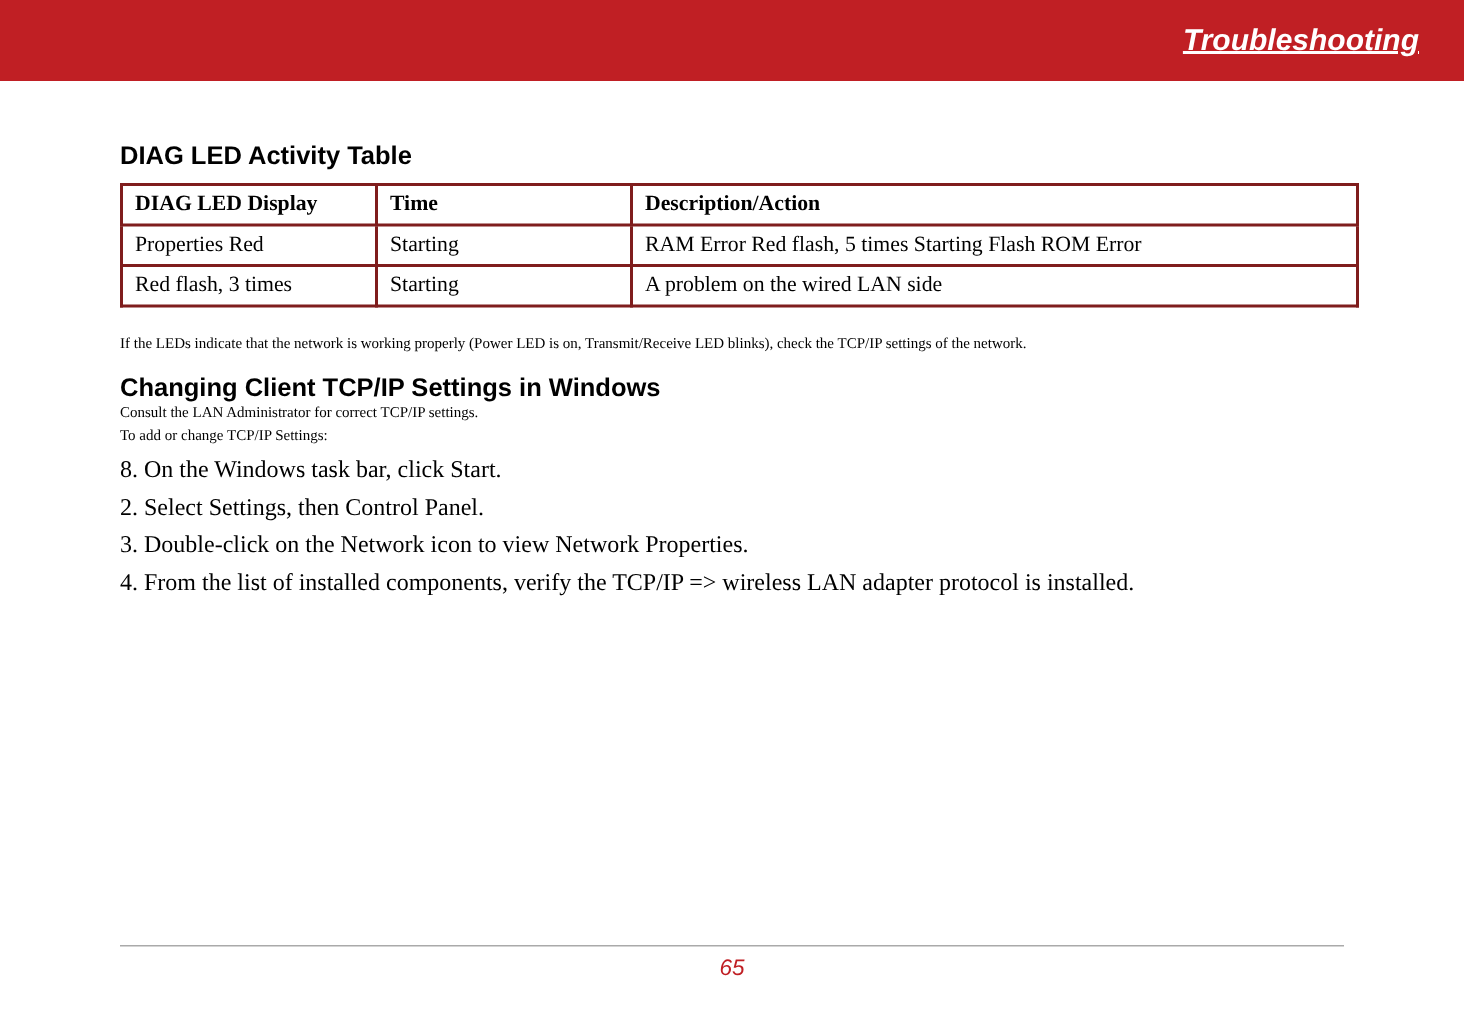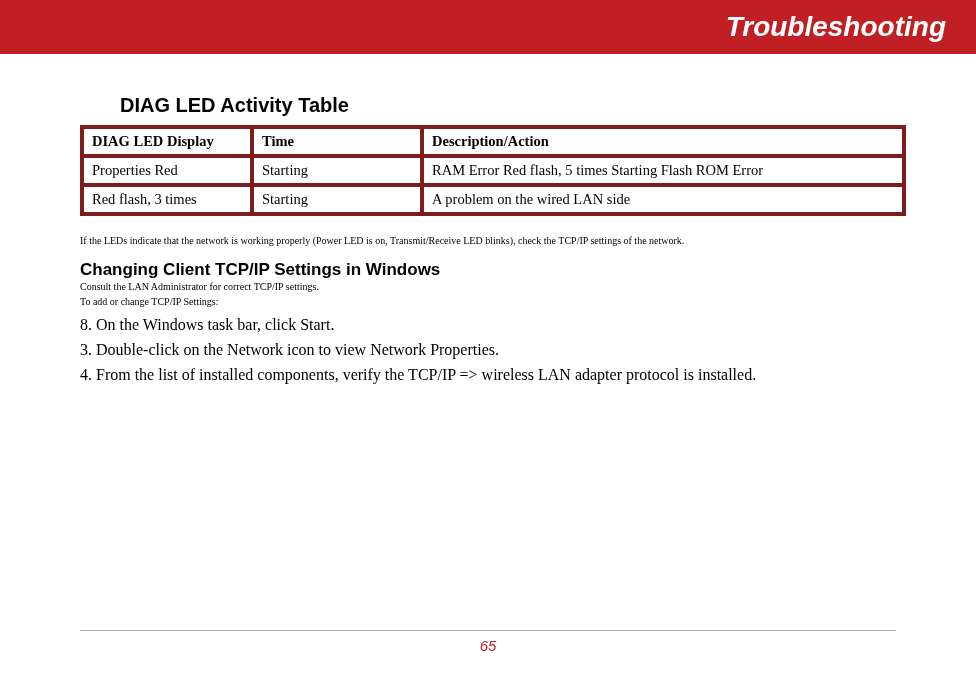--- a/index.html
+++ b/index.html
@@ -18,40 +18,40 @@
     display: flex;
     justify-content: flex-end;
     align-items: center;
     padding-right: 30px;
   }
   .header-title {
     color: #fff;
     font-family: "Century Gothic", "Avant Garde", sans-serif;
     font-weight: bold;
     font-style: italic;
-    font-size: 28px;
+    font-size: 20px;
+    text-decoration: underline;
   }
   .content {
     padding: 40px 70px 0 80px;
   }
   .section-heading {
     font-family: "Century Gothic", "Avant Garde", sans-serif;
     font-weight: bold;
-    font-size: 20px;
+    font-size: 17px;
     margin-bottom: 8px;
-    margin-left: 40px;
   }
   table.diag {
     border-collapse: collapse;
     width: 100%;
     margin-bottom: 18px;
     font-size: 14.5px;
   }
   table.diag th, table.diag td {
-    border: 4px solid #7f1d1d;
+    border: 2px solid #7f1d1d;
     padding: 4px 8px;
     text-align: left;
     vertical-align: top;
   }
   table.diag th {
     font-weight: bold;
   }
   .col1 { width: 170px; }
   .col2 { width: 170px; }
   .body-text {
@@ -126,20 +126,21 @@
     </tbody>
   </table>
 
   <p class="body-text">If the LEDs indicate that the network is working properly (Power LED is on, Transmit/Receive LED blinks), check the TCP/IP settings of the network.</p>
 
   <div class="sub-heading">Changing Client TCP/IP Settings in Windows</div>
   <p class="body-text" style="margin-bottom:2px;">Consult the LAN Administrator for correct TCP/IP settings.</p>
   <p class="body-text" style="margin-bottom:4px;">To add or change TCP/IP Settings:</p>
   <ol class="steps">
     <li>8. On the Windows task bar, click Start.</li>
+    <li>2. Select Settings, then Control Panel.</li>
     <li>3. Double-click on the Network icon to view Network Properties.</li>
     <li>4. From the list of installed components, verify the TCP/IP =&gt; wireless LAN adapter protocol is installed.</li>
   </ol>
 
 </div>
 
 <div class="footer">
   <hr class="footer-line">
   <span class="page-num">65</span>
 </div>

